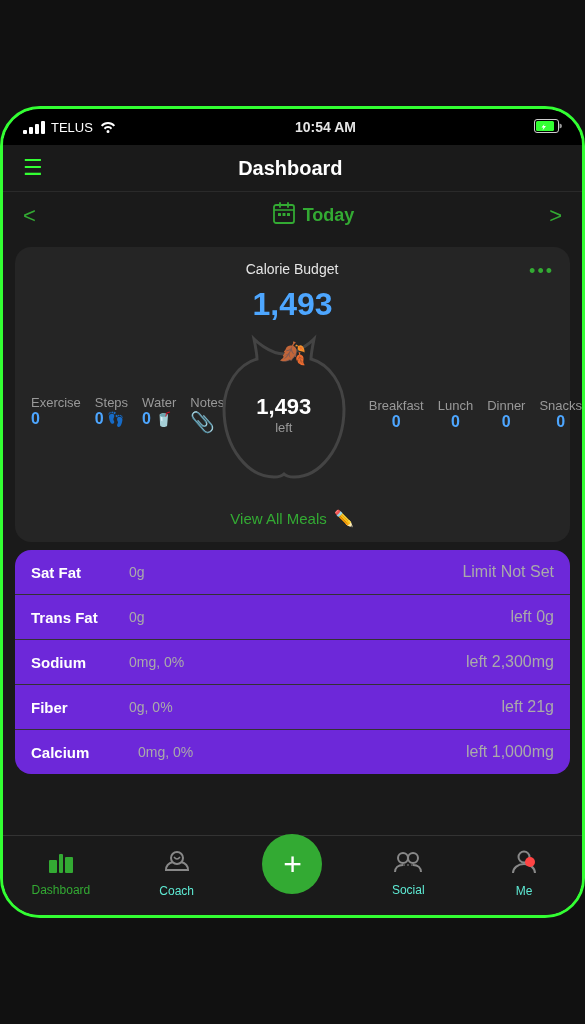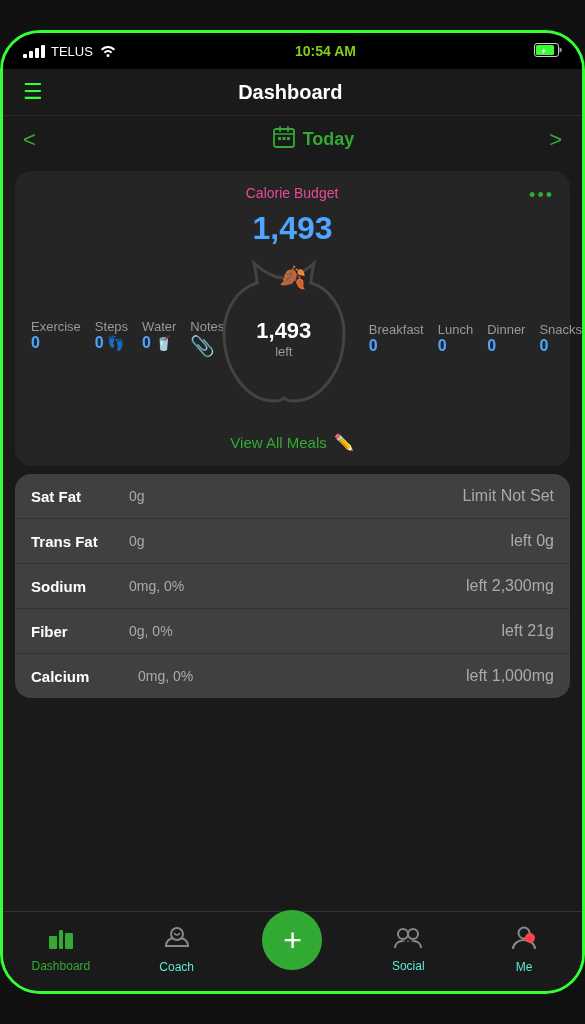--- a/index.html
+++ b/index.html
@@ -6,21 +6,21 @@
     body {
       background: #111;
       display: flex;
       justify-content: center;
       align-items: center;
       min-height: 100vh;
       font-family: -apple-system, BlinkMacSystemFont, 'Helvetica Neue', sans-serif;
     }
     .phone-frame {
       width: 585px;
-      height: 964px;
+      height: 812px;
       background: #1a1a1a;
       border-radius: 40px;
       border: 3px solid #33ff33;
       overflow: hidden;
       position: relative;
       display: flex;
       flex-direction: column;
     }
     
     .status-bar {
@@ -30,21 +30,21 @@
       align-items: center;
       padding: 8px 20px;
       height: 36px;
       flex-shrink: 0;
     }
     .status-left { display: flex; align-items: center; gap: 6px; }
     .signal-bars { display: flex; align-items: flex-end; gap: 2px; }
     .signal-bar { background: #fff; width: 4px; border-radius: 1px; }
     .carrier { color: #fff; font-size: 13px; font-weight: 500; }
     .wifi-icon { color: #fff; font-size: 14px; }
-    .status-center { color: #84cc16; font-size: 14px; font-weight: 600; }
+    .status-center { color: #e5e5e5; font-size: 14px; font-weight: 600; }
     .status-right { display: flex; align-items: center; gap: 4px; }
     
     .app-header {
       background: #1a1a1a;
       display: flex;
       align-items: center;
       justify-content: space-between;
       padding: 10px 20px;
       border-bottom: 1px solid #2a2a2a;
       flex-shrink: 0;
@@ -78,37 +78,37 @@
       border-radius: 16px;
       padding: 14px 16px;
       margin-bottom: 8px;
     }
     .calorie-top {
       display: flex;
       justify-content: space-between;
       align-items: flex-start;
       margin-bottom: 4px;
     }
-    .calorie-budget-label { color: #ec4899; font-size: 14px; text-align: center; flex: 1; }
+    .calorie-budget-label { color: #e5e5e5; font-size: 14px; text-align: center; flex: 1; }
     .three-dots { color: #33aa33; font-size: 18px; letter-spacing: 2px; }
     .calorie-number { color: #4da6ff; font-size: 32px; font-weight: 700; text-align: center; margin-bottom: 6px; }
     
     .calorie-middle {
       display: flex;
       align-items: center;
       justify-content: space-between;
     }
     .left-stats, .right-stats {
       display: flex;
       flex-direction: row;
       gap: 14px;
       min-width: 80px;
     }
     .stat-item { display: flex; flex-direction: column; align-items: flex-start; }
-    .right-stats .stat-item { align-items: flex-start; }
+    .right-stats .stat-item { align-items: center; }
     .stat-label { color: #999; font-size: 13px; }
     .stat-value { color: #4da6ff; font-size: 16px; font-weight: 600; display: flex; align-items: center; gap: 3px; }
     
     .apple-container {
       position: relative;
       width: 170px;
       height: 170px;
       display: flex;
       align-items: center;
       justify-content: center;
@@ -127,21 +127,21 @@
       display: flex;
       align-items: center;
       justify-content: center;
       margin-top: 10px;
       gap: 8px;
     }
     .view-meals-link { color: #33aa33; font-size: 15px; font-weight: 400; cursor: pointer; }
     .edit-icon { color: #888; font-size: 16px; cursor: pointer; }
     
     .nutrition-section {
-      background: #404040;
+      background: #6d28d9;
       border-radius: 16px;
       overflow: hidden;
     }
     .nutrition-row {
       display: flex;
       align-items: center;
       justify-content: space-between;
       padding: 13px 16px;
       border-bottom: 1px solid #333;
     }

